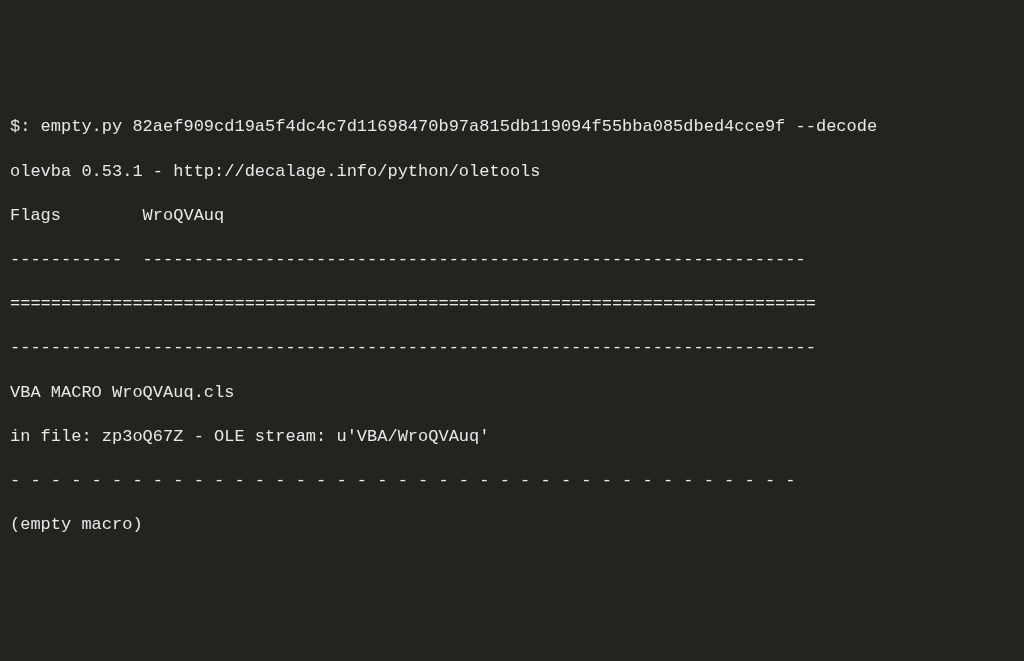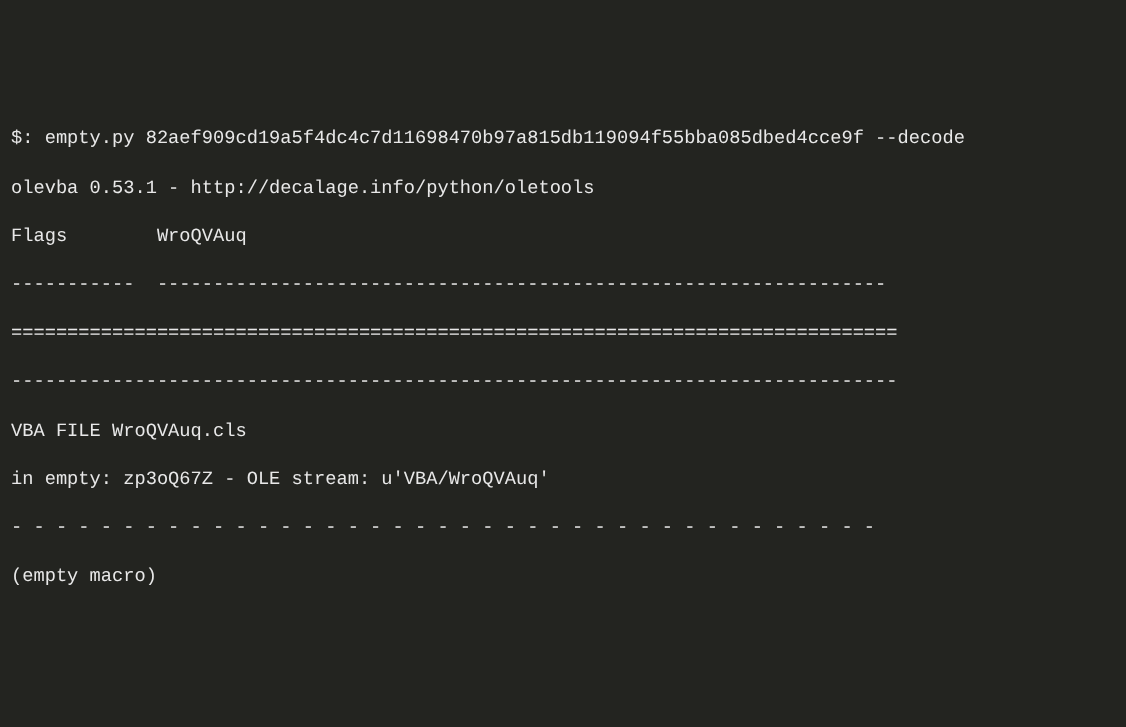--- a/index.html
+++ b/index.html
@@ -30,22 +30,22 @@
 
 
 
 <div>
 <span class="line">$: empty.py 82aef909cd19a5f4dc4c7d11698470b97a815db119094f55bba085dbed4cce9f --decode</span>
 <span class="line">olevba 0.53.1 - http://decalage.info/python/oletools</span>
 <span class="line">Flags        WroQVAuq</span>
 <span class="line">-----------  -----------------------------------------------------------------</span>
 <span class="line">===============================================================================</span>
 <span class="line">-------------------------------------------------------------------------------</span>
-<span class="line">VBA FILE WroQVAuq.cls</span>
-<span class="line">in empty: zp3oQ67Z - OLE stream: u'VBA/WroQVAuq'</span>
+<span class="line">VBA MACRO WroQVAuq.cls</span>
+<span class="line">in file: zp3oQ67Z - OLE stream: u'VBA/WroQVAuq'</span>
 <span class="line">- - - - - - - - - - - - - - - - - - - - - - - - - - - - - - - - - - - - - - -</span>
 <span class="line">(empty macro)</span>
 
 
 
 
 
 
 
 

